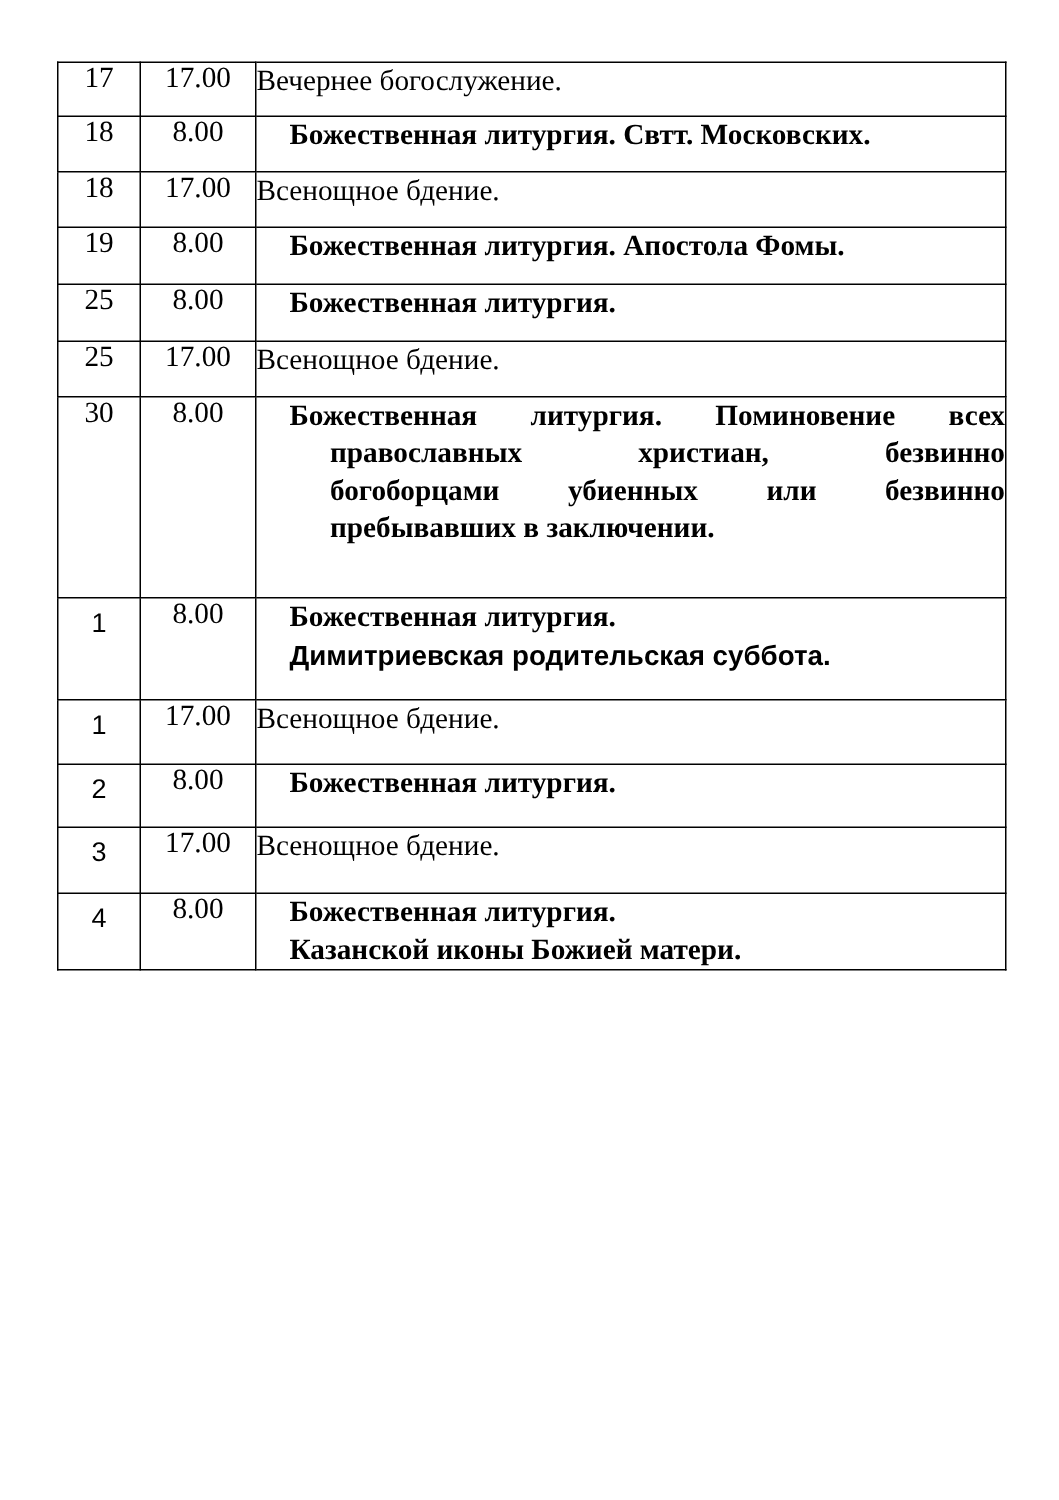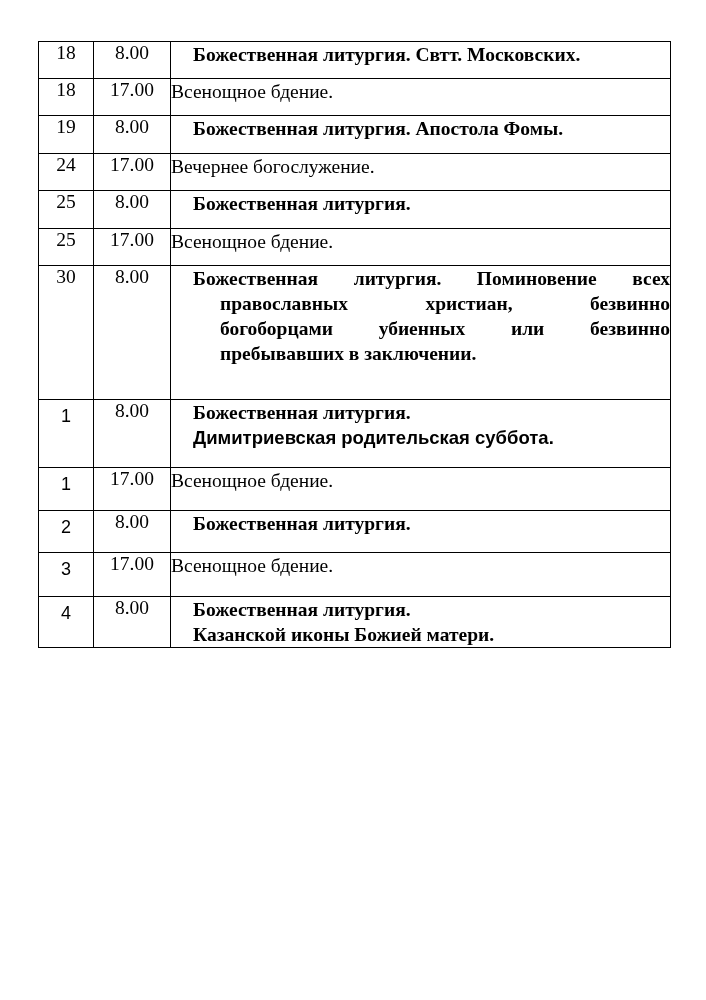--- a/index.html
+++ b/index.html
@@ -60,46 +60,46 @@
 <body>
 
 <div class="page">
   <table class="schedule">
     <colgroup>
       <col style="width:55px">
       <col style="width:77px">
       <col>
     </colgroup>
     <tbody id="schedule-body">
+        <tr style="height: 36px;">
+          <td class="c-date">17</td>
+          <td class="c-time">17.00</td>
+          <td class="c-desc">
+            <div class="line">Вечернее богослужение.</div>
+          </td>
+        </tr>
         <tr style="height: 37px;">
           <td class="c-date">18</td>
           <td class="c-time">8.00</td>
           <td class="c-desc">
             <div class="line b">Божественная литургия. Свтт. Московских.</div>
           </td>
         </tr>
         <tr style="height: 37px;">
           <td class="c-date">18</td>
           <td class="c-time">17.00</td>
           <td class="c-desc">
             <div class="line">Всенощное бдение.</div>
           </td>
         </tr>
         <tr style="height: 38px;">
           <td class="c-date">19</td>
           <td class="c-time">8.00</td>
           <td class="c-desc">
             <div class="line b">Божественная литургия. Апостола Фомы.</div>
-          </td>
-        </tr>
-        <tr style="height: 37px;">
-          <td class="c-date">24</td>
-          <td class="c-time">17.00</td>
-          <td class="c-desc">
-            <div class="line">Вечернее богослужение.</div>
           </td>
         </tr>
         <tr style="height: 38px;">
           <td class="c-date">25</td>
           <td class="c-time">8.00</td>
           <td class="c-desc">
             <div class="line b">Божественная литургия.</div>
           </td>
         </tr>
         <tr style="height: 37px;">

